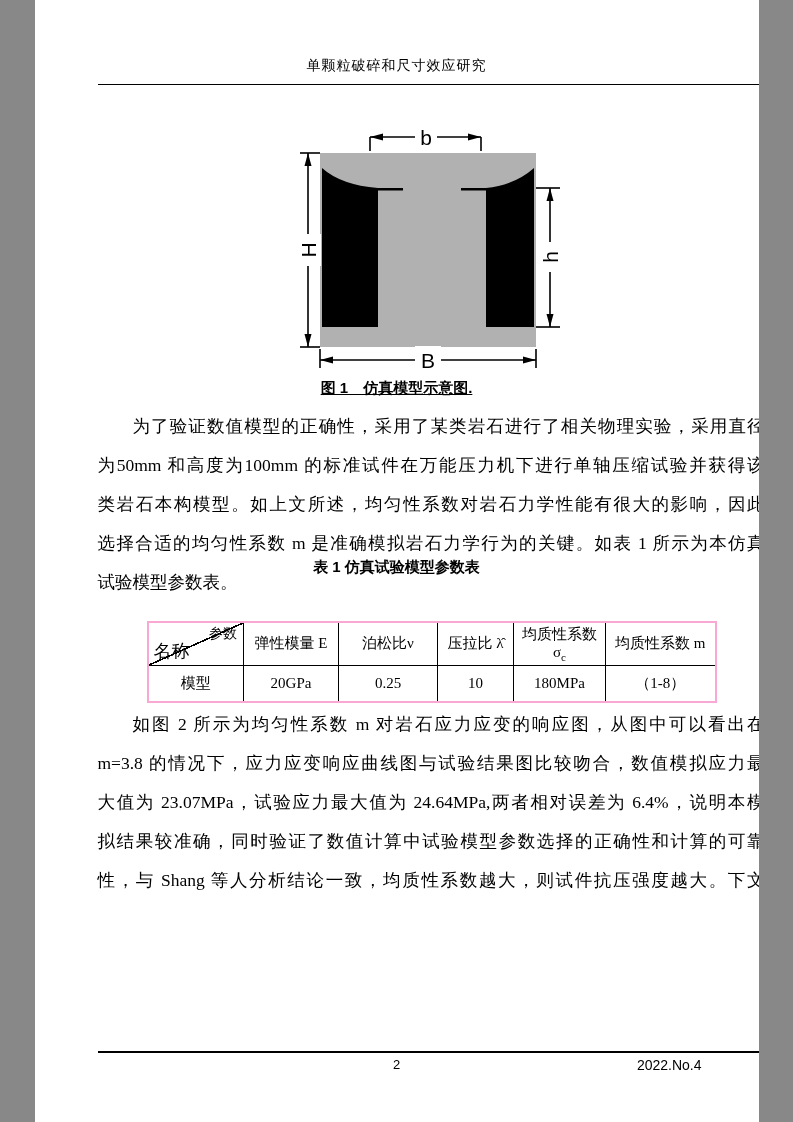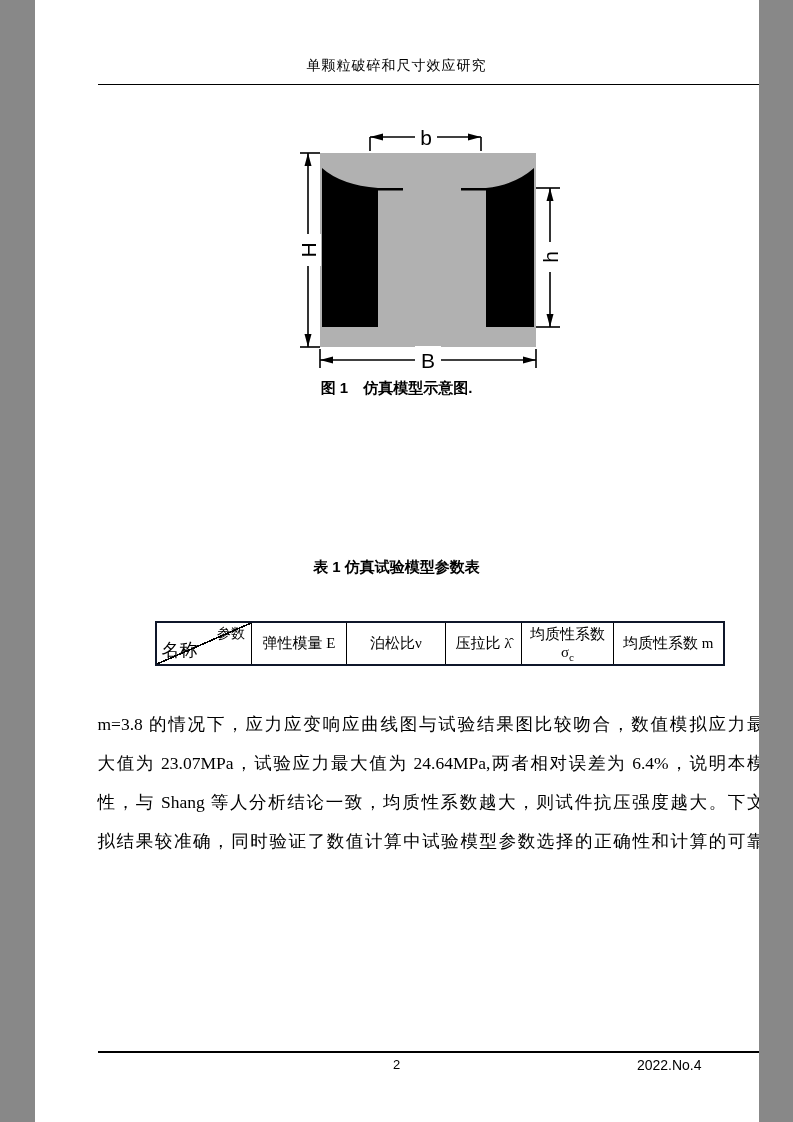--- a/index.html
+++ b/index.html
@@ -24,35 +24,35 @@
   .intro-line {
     position: absolute; top: 90px; left: 63px; width: 667px;
     font-size: 17.5px;
   }
   .figure-wrap { position: absolute; top: 118px; left: 256px; width: 282px; height: 256px; }
   .fig-caption, .tbl-caption {
     position: absolute; left: 0; width: 100%;
     text-align: center; font-size: 15px; font-weight: 600;
     font-family: "Liberation Sans", "DejaVu Sans", sans-serif;
   }
-  .fig-caption { top: 379px; }
+  .fig-caption { top: 379px; text-decoration: underline; }
   .tbl-caption { top: 558px; }
   .para { position: absolute; left: 63px; width: 667px; font-size: 17.5px; }
   .para-1 { top: 407px; }
   .para-2 { top: 705px; }
   .tline {
     height: 39px; line-height: 39px; white-space: nowrap;
     text-align: justify; text-align-last: justify;
   }
   .tline.last { text-align-last: left; }
   .tline.first { text-indent: 2em; }
   .ptable {
-    position: absolute; top: 621px; left: 120px;
+    position: absolute; top: 621px; left: 112px;
     border-collapse: collapse; table-layout: fixed;
-    border: 2px solid #0f172a;
+    border: 2px solid #f9a8d4;
     font-size: 15px;
   }
   .ptable td, .ptable th {
     border: 1.5px solid #000;
     text-align: center; vertical-align: middle;
     font-weight: normal; padding: 0 2px;
   }
   .ptable .hrow { height: 43px; }
   .ptable .drow { height: 37px; }
   .corner-cell {
@@ -134,20 +134,27 @@
       </g>
 
       <text class="dimtxt" x="135" y="27" text-anchor="middle">b</text>
       <text class="dimtxt" x="17" y="132" text-anchor="middle" dominant-baseline="central" transform="rotate(-90 17 132)">H</text>
       <text class="dimtxt" x="259" y="139" text-anchor="middle" dominant-baseline="central" transform="rotate(-90 259 139)">h</text>
       <text class="dimtxt" x="137" y="250" text-anchor="middle">B</text>
     </svg>
   </div>
   <div class="fig-caption">图 1　仿真模型示意图.</div>
 
+  <div class="para para-1">
+    <div class="tline first">为了验证数值模型的正确性，采用了某类岩石进行了相关物理实验，采用直径</div>
+    <div class="tline">为50mm 和高度为100mm 的标准试件在万能压力机下进行单轴压缩试验并获得该</div>
+    <div class="tline">类岩石本构模型。如上文所述，均匀性系数对岩石力学性能有很大的影响，因此</div>
+    <div class="tline">选择合适的均匀性系数 m 是准确模拟岩石力学行为的关键。如表 1 所示为本仿真</div>
+    <div class="tline last">试验模型参数表。</div>
+  </div>
 
   <div class="tbl-caption">表 1 仿真试验模型参数表</div>
   <table class="ptable">
     <colgroup>
       <col style="width:96px">
         <col style="width:95px">
         <col style="width:99px">
       <col style="width:76px">
         <col style="width:92px">
         <col style="width:110px">
@@ -157,27 +164,36 @@
       <td class="corner-cell">
         <span class="corner-tr">参数</span>
         <span class="corner-bl">名称</span>
       </td>
       <td><span>弹性模量 E</span><sub></sub></td>
       <td><span>泊松比ν</span><sub></sub></td>
       <td><span>压拉比 λ̂</span><sub></sub></td>
       <td><span>均质性系数 σ</span><sub>c</sub></td>
       <td><span>均质性系数 m</span><sub></sub></td>
     </tr>
+    <tr class="drow">
+      <td>模型</td>
+      <td>20GPa</td>
+      <td>0.25</td>
+      <td>10</td>
+      <td>180MPa</td>
+      <td>（1-8）</td>
+    </tr>
   </tbody>
     </table>
 
   <div class="para para-2">
+    <div class="tline first">如图 2 所示为均匀性系数 m 对岩石应力应变的响应图，从图中可以看出在</div>
     <div class="tline">m=3.8 的情况下，应力应变响应曲线图与试验结果图比较吻合，数值模拟应力最</div>
     <div class="tline">大值为 23.07MPa，试验应力最大值为 24.64MPa,两者相对误差为 6.4%，说明本模</div>
+    <div class="tline">拟结果较准确，同时验证了数值计算中试验模型参数选择的正确性和计算的可靠</div>
     <div class="tline">性，与 Shang 等人分析结论一致，均质性系数越大，则试件抗压强度越大。下文</div>
-    <div class="tline">拟结果较准确，同时验证了数值计算中试验模型参数选择的正确性和计算的可靠</div>
   </div>
 
   <div class="ftr-rule"></div>
   <div class="ftr-page">2</div>
   <div class="ftr-issue">2022.No.4</div>
 
 </div>
 
 </body></html>

